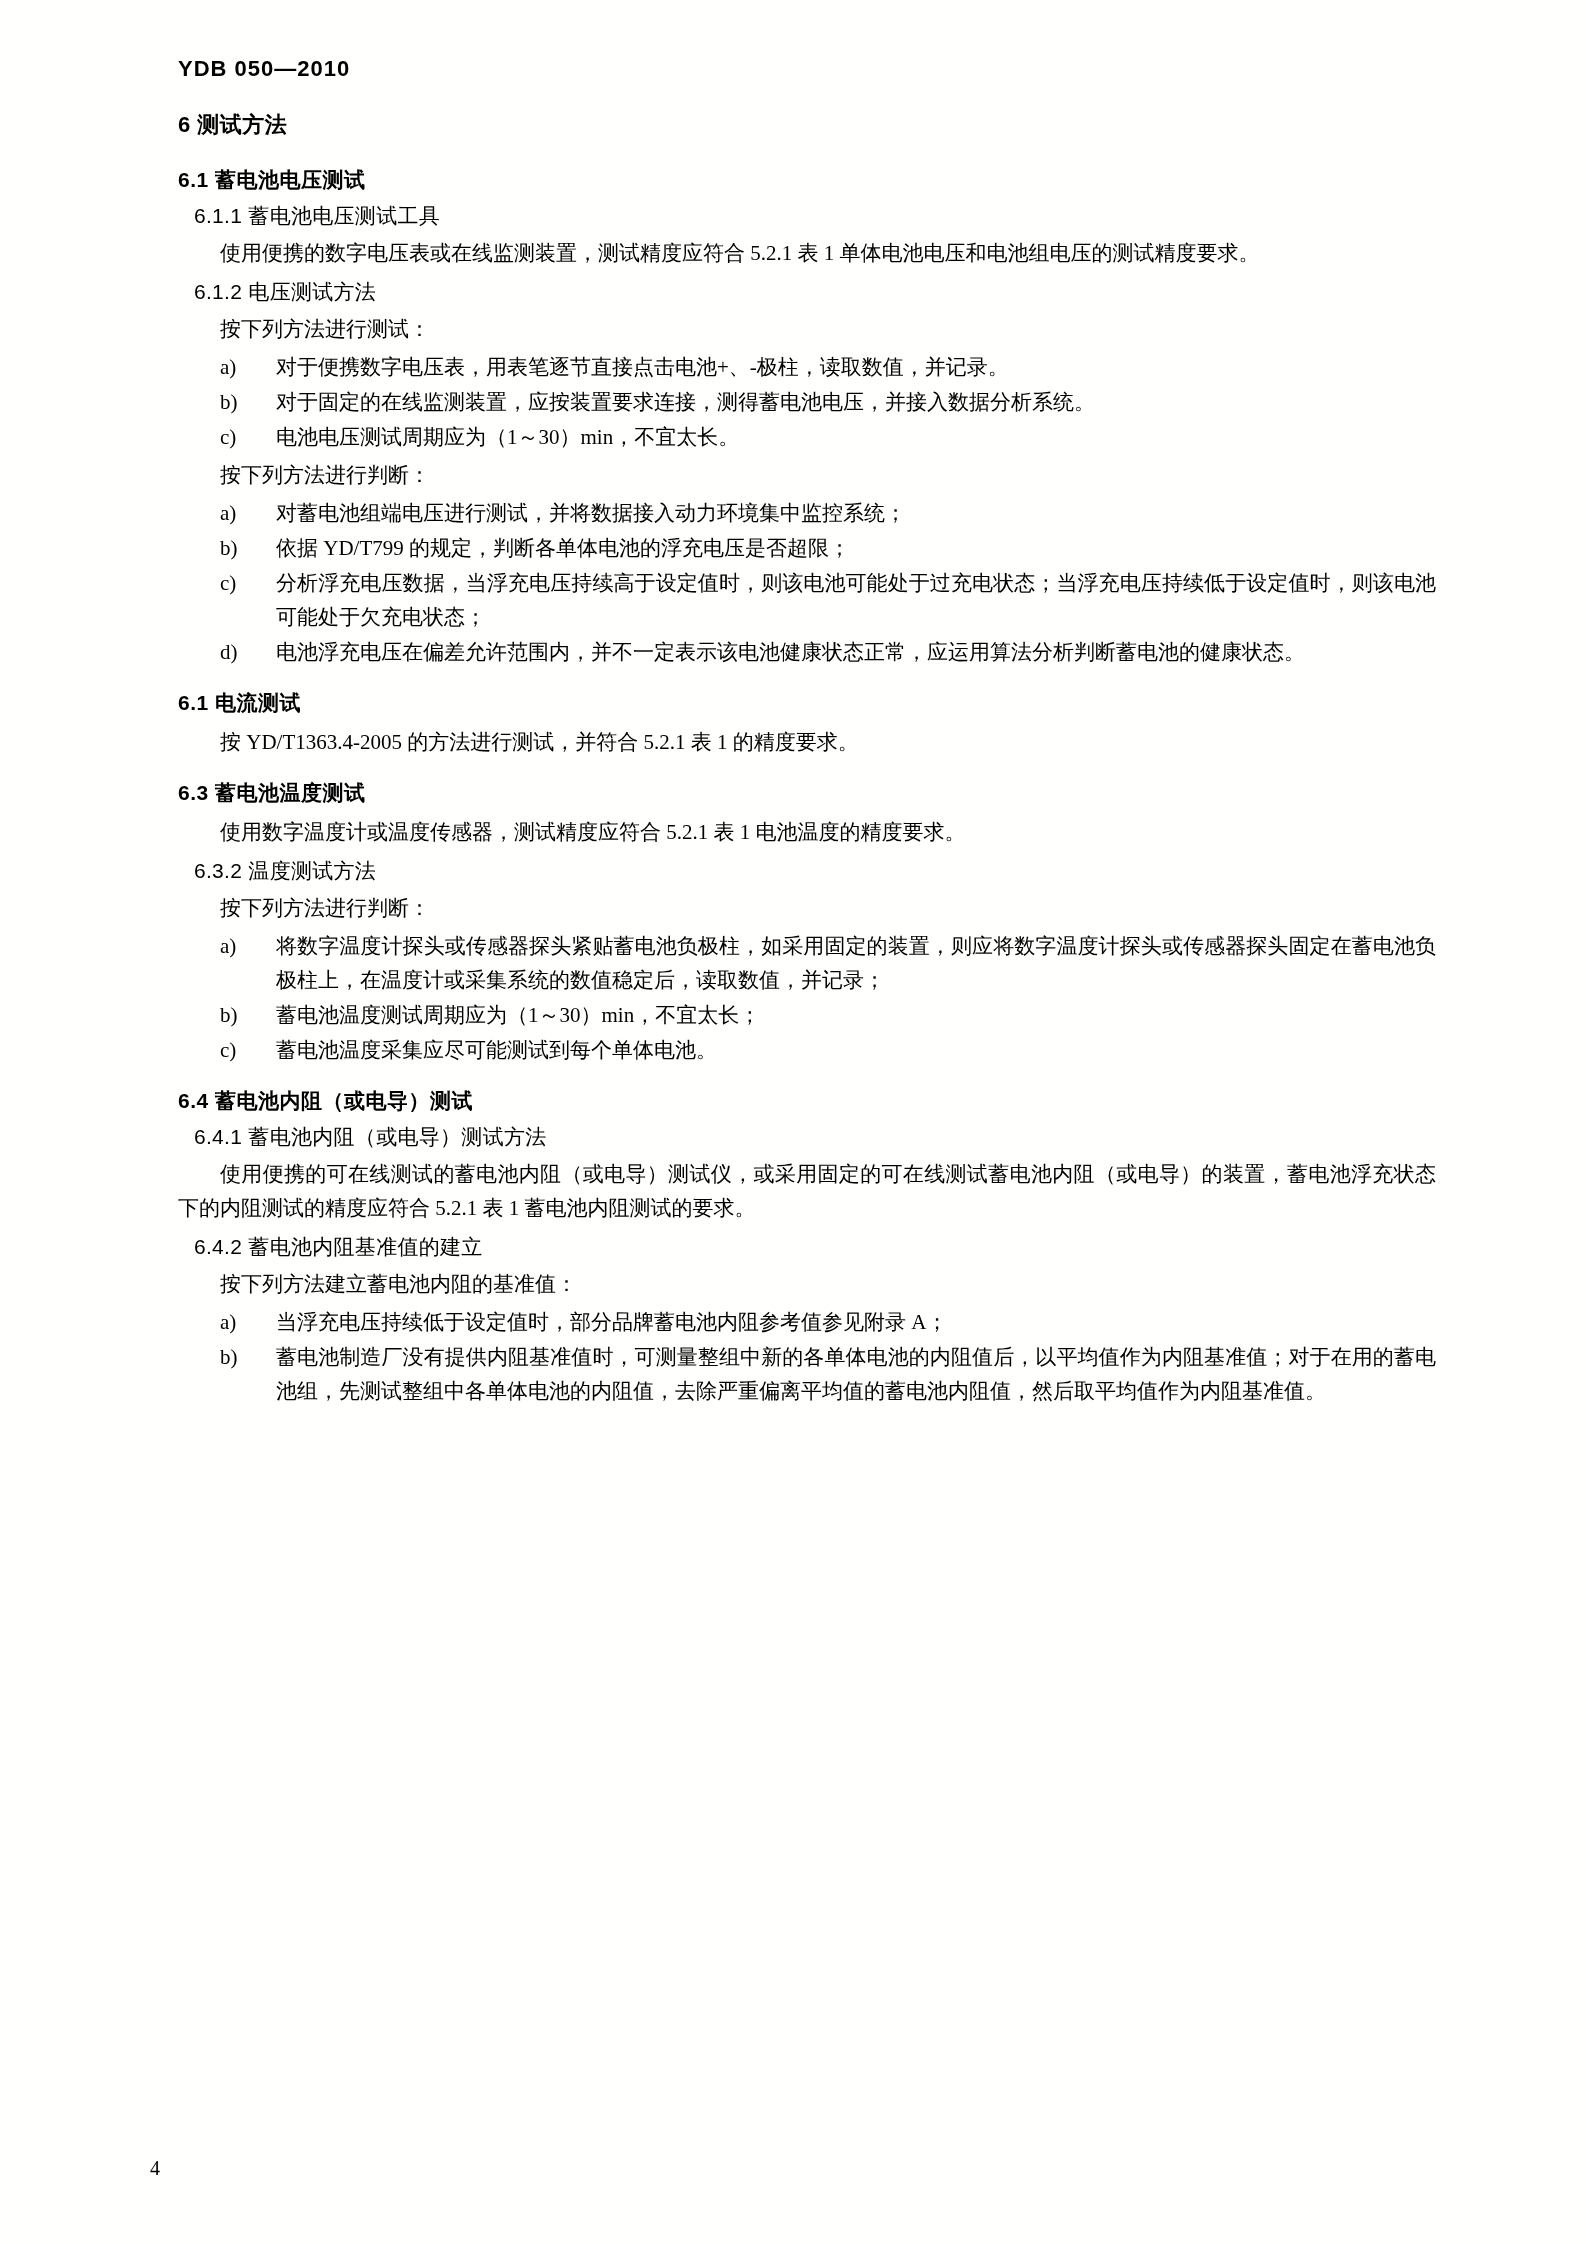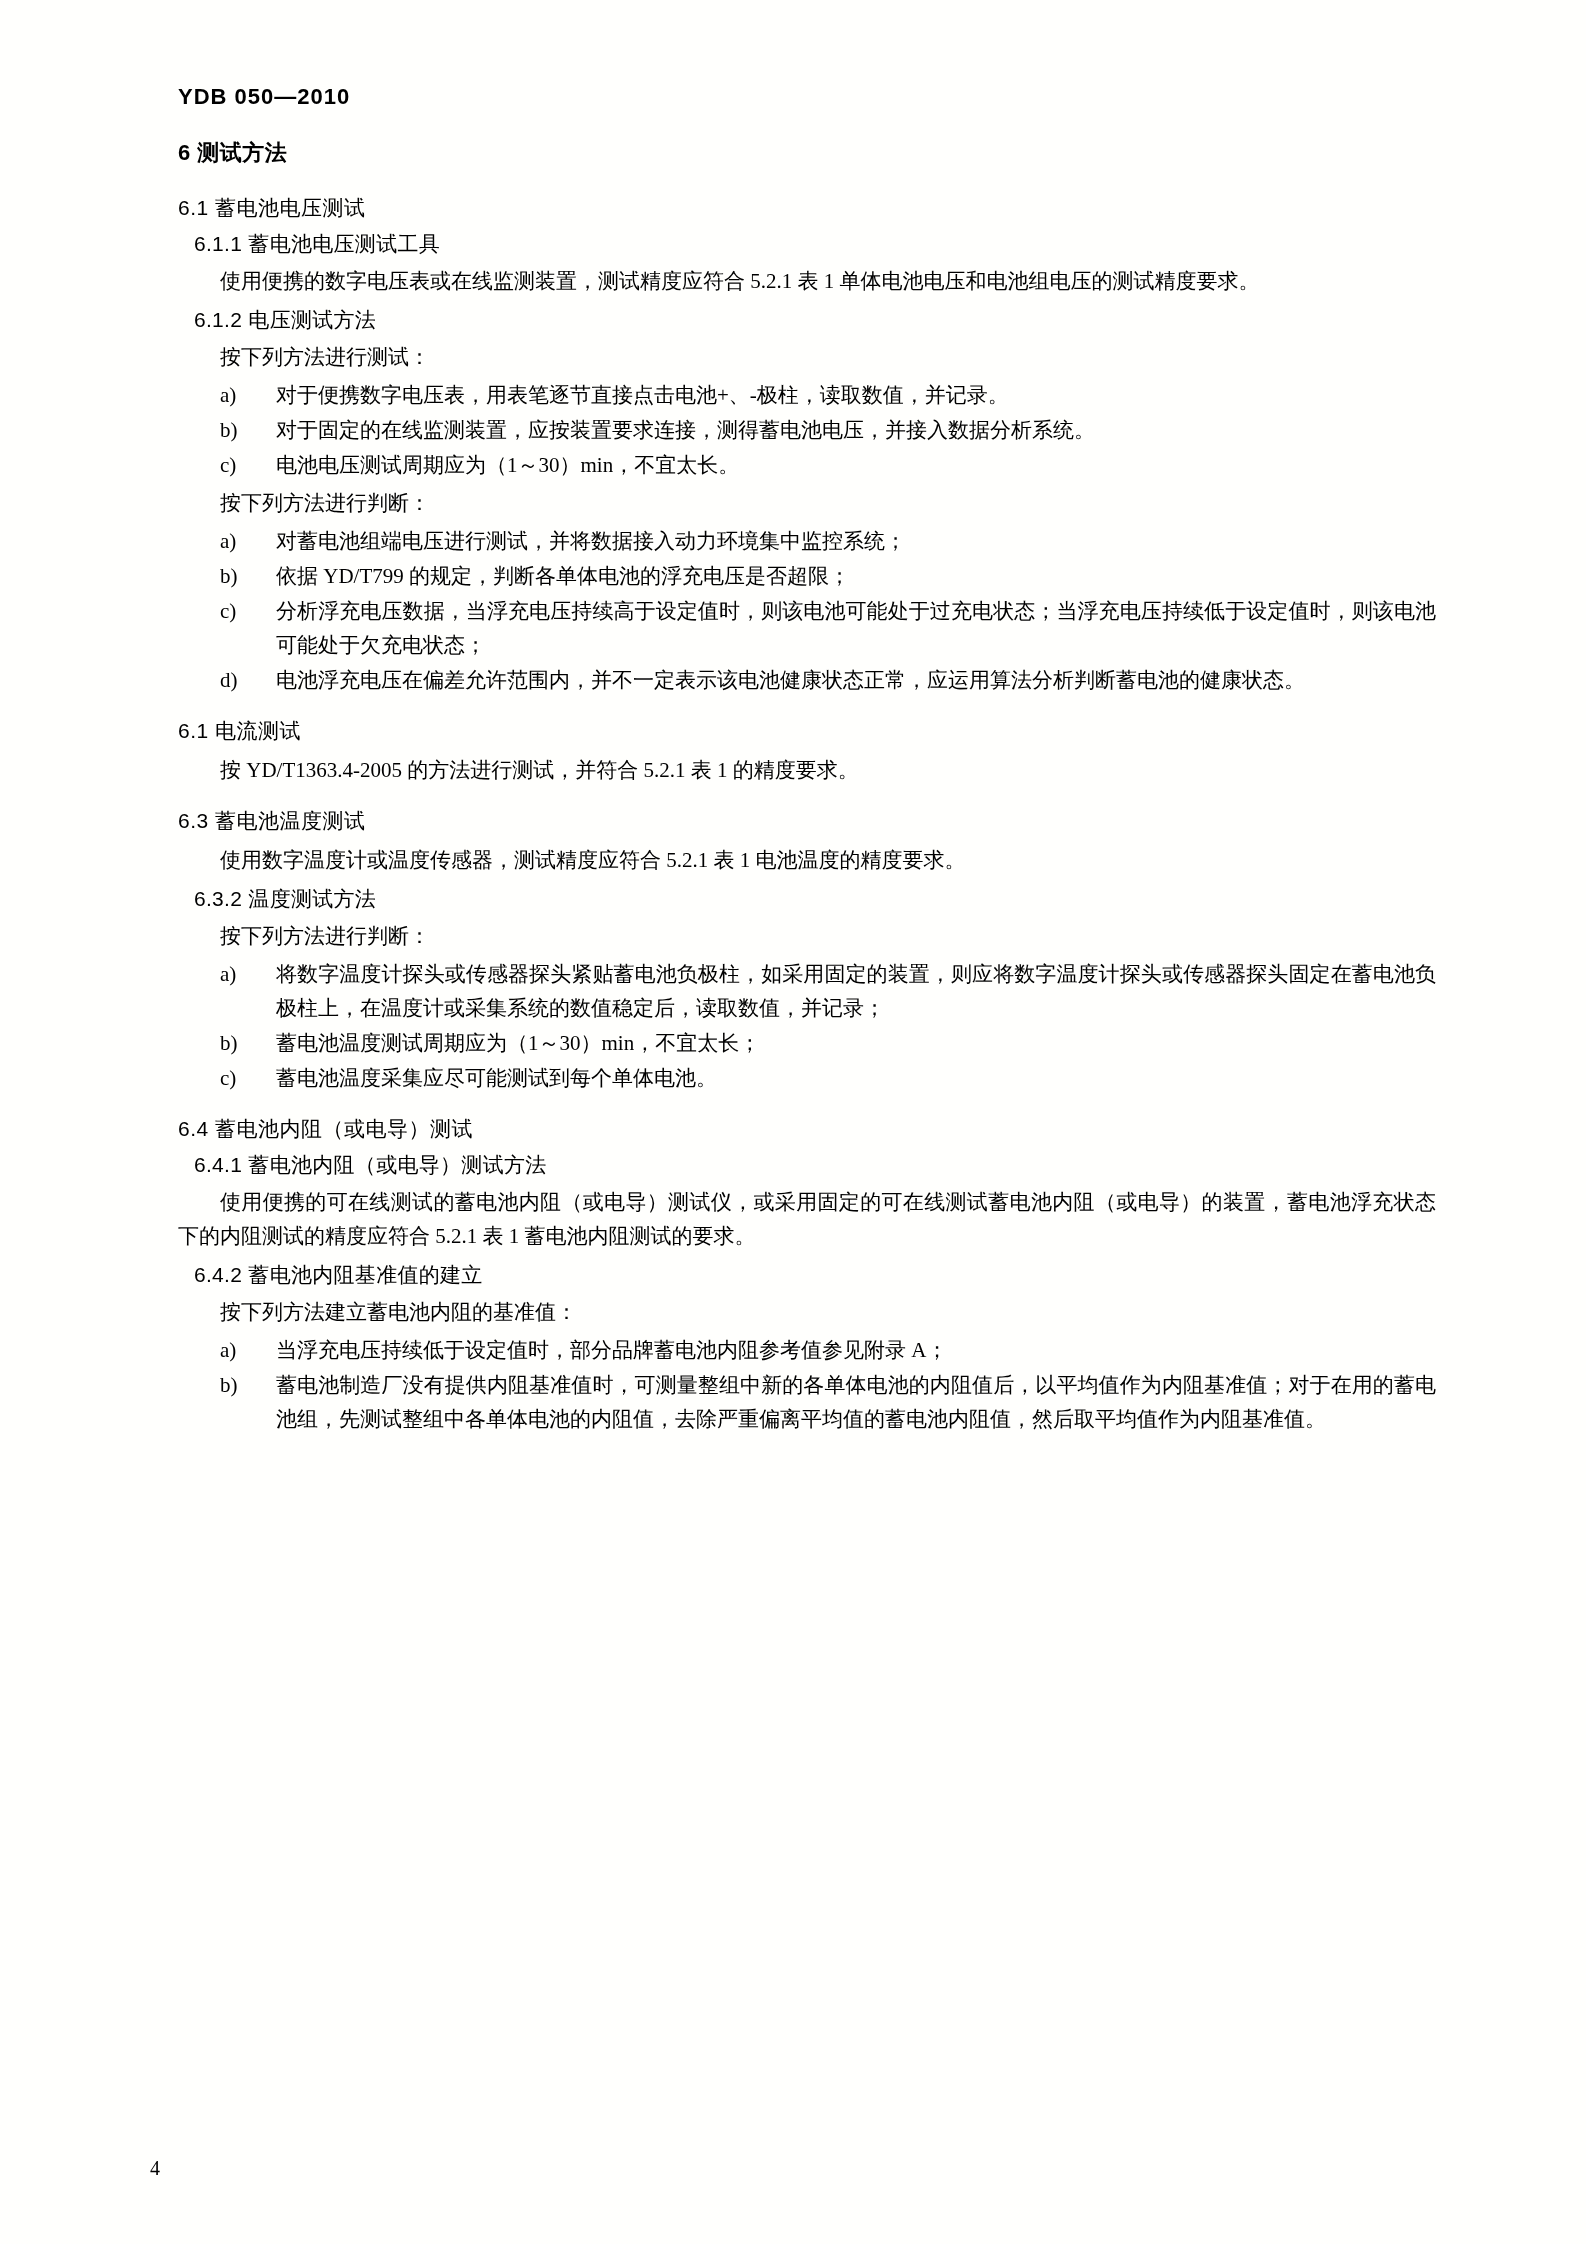--- a/index.html
+++ b/index.html
@@ -10,40 +10,40 @@
   body {
     font-family: "Liberation Serif", "DejaVu Serif", serif;
     color: #000000;
   }
   .page {
     position: relative;
     width: 1586px;
     height: 2244px;
     background: #fffffd;
     box-sizing: border-box;
-    padding: 84px 150px 0 178px;
+    padding: 56px 150px 0 178px;
     overflow: hidden;
   }
   .doc-header {
     font-family: "Liberation Sans", "DejaVu Sans", sans-serif;
     font-weight: bold;
     font-size: 22px;
     letter-spacing: 1px;
     margin: 0 0 28px 0;
   }
   .h1 {
     font-family: "Liberation Sans", "DejaVu Sans", sans-serif;
     font-weight: bold;
     font-size: 22px;
     margin: 9px 0 26px 0;
     letter-spacing: 0.5px;
   }
   .h2 {
     font-family: "Liberation Sans", "DejaVu Sans", sans-serif;
-    font-weight: normal;
+    font-weight: bold;
     font-size: 21px;
     margin: 20px 0 8px 0;
     letter-spacing: 0.5px;
   }
   .h3 {
     font-family: "Liberation Sans", "DejaVu Sans", sans-serif;
     font-size: 21px;
     margin: 8px 0 6px 16px;
     letter-spacing: 0.3px;
   }

